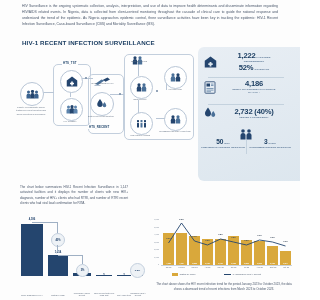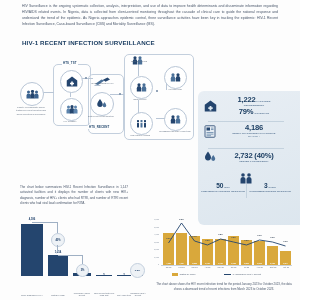--- a/index.html
+++ b/index.html
@@ -45,21 +45,21 @@
     position:absolute;font-size:2.9px;font-weight:bold;color:#24486d;
     background:#fff;padding:0 1px;letter-spacing:.1px;
   }
   .conn{position:absolute;background:#b9c6d6;}
   .dot{position:absolute;width:1.6px;height:1.6px;border-radius:50%;background:#7f93ab;}
 
   
   .stats{
     position:absolute;left:198px;top:47px;width:96px;height:110px;
     background:linear-gradient(160deg,#e8eef4 0%,#dce6ee 100%);
-    border-radius:6px;padding:12px;margin-top:44px;
+    border-radius:6px;padding:12px;
   }
   .stat-row{position:absolute;display:flex;align-items:center;}
   .stat-ico{width:16px;display:flex;justify-content:center;align-items:center;}
   .stat-txt{flex:1;text-align:center;}
   .big{font-size:7.6px;font-weight:bold;color:#1d3f63;line-height:1;letter-spacing:-.2px;}
   .sml{font-size:2.5px;font-weight:bold;color:#4d6party;color:#4d6b8c;line-height:1.35;letter-spacing:.05px;}
   .divider{position:absolute;height:0.6px;background:#c4d2de;}
   .halfstat{position:absolute;width:44px;text-align:center;}
   .halfstat .big{font-size:6.6px;}
 
@@ -239,21 +239,21 @@
           <path d="M11.2 12h3.6v2.6h2.6v3.6h-2.6V21h-3.6v-2.8H8.6v-3.6h2.6z" fill="#dce6ee"></path>
         </svg>
       </div>
       <div class="stat-txt">
         <div style="display:flex;align-items:baseline;justify-content:center;gap:1px;">
           <span class="big">1,222</span>
           <span class="sml">FACILITIES</span>
         </div>
         <div class="sml" style="margin-top:.3px;">REPRESENTING</div>
         <div style="display:flex;align-items:baseline;justify-content:center;gap:1px;margin-top:.3px;">
-          <span class="big">79%</span>
+          <span class="big">52%</span>
           <span class="sml">COVERAGE</span>
         </div>
       </div>
     </div>
     <div class="divider" style="left:10px;top:30px;width:76px;"></div>
 
     <div class="stat-row" style="left:4px;top:33px;width:88px;">
       <div class="stat-ico">
         <svg width="12" height="13" viewBox="0 0 24 26">
           <rect x="2" y="1.5" width="20" height="23" rx="1.6" fill="none" stroke="#24456e" stroke-width="1.6"></rect>

